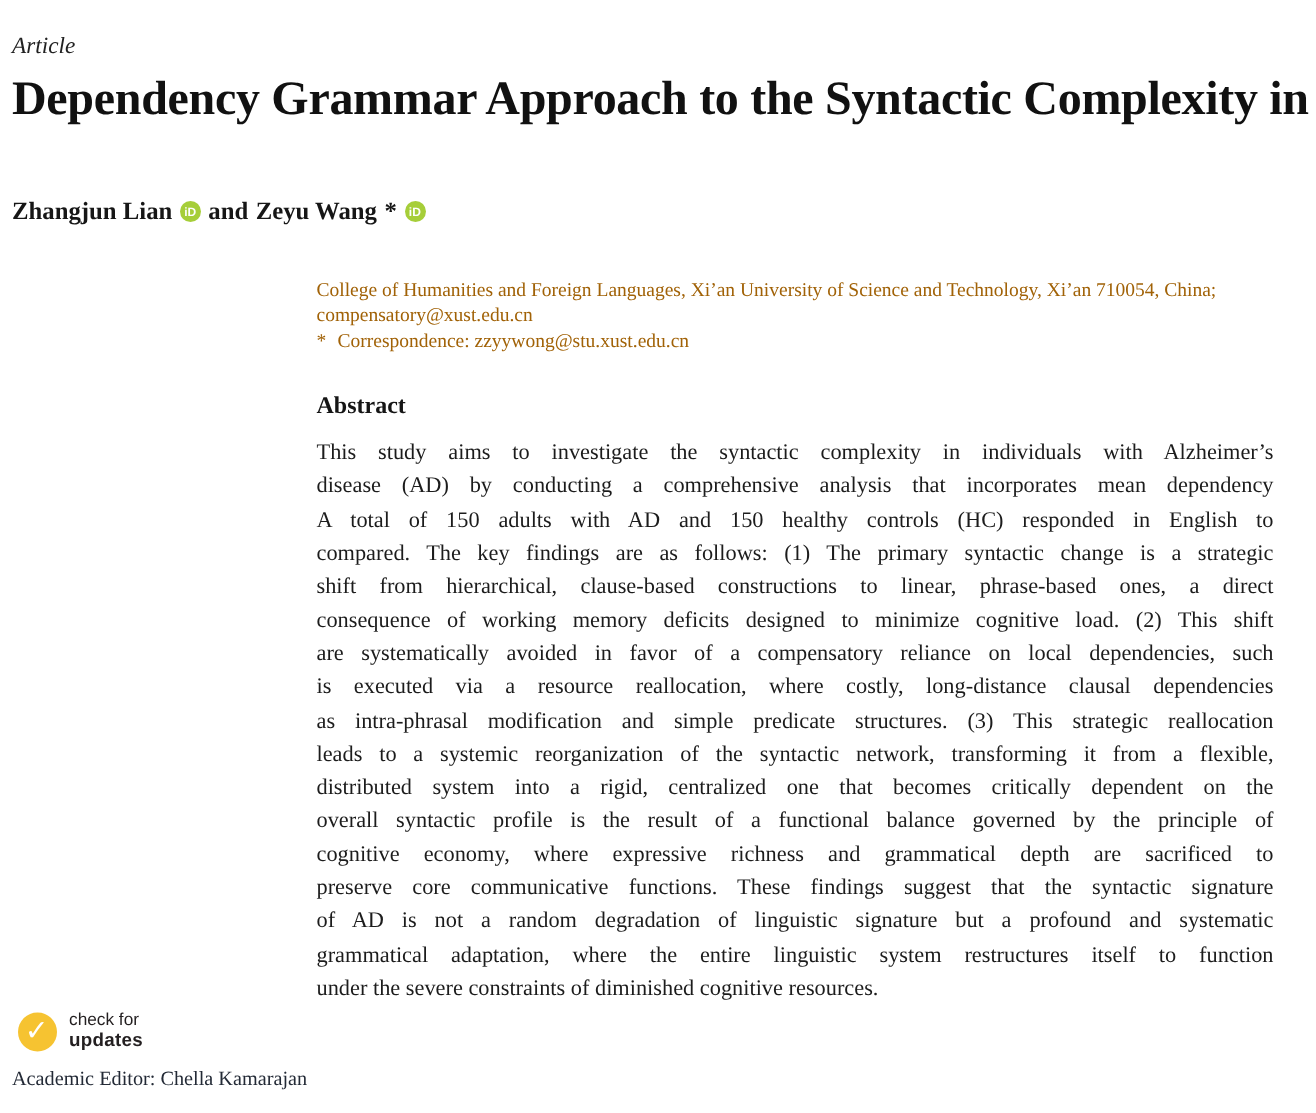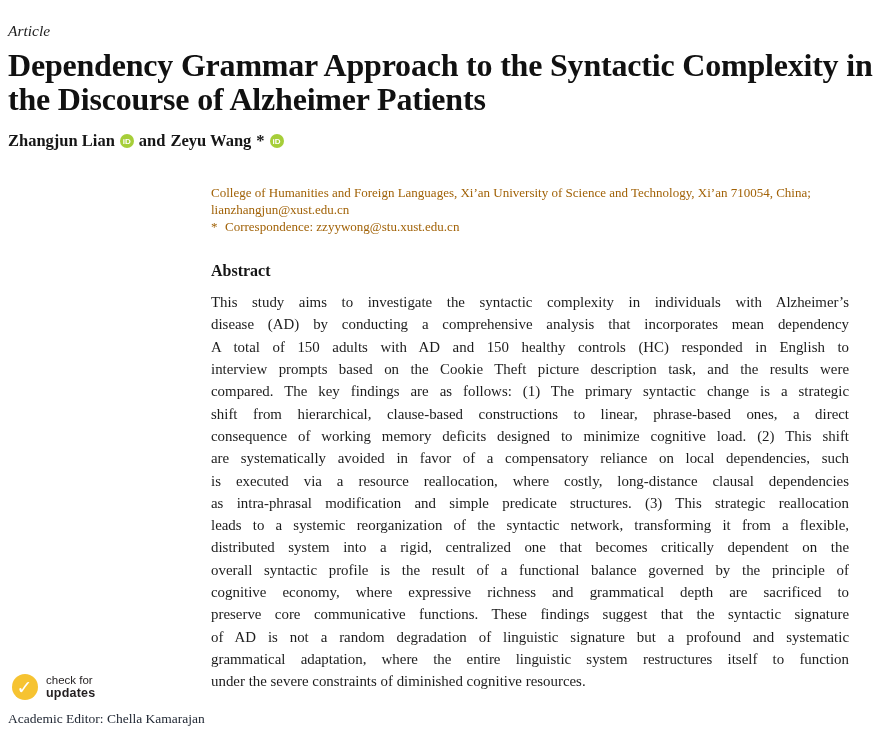--- a/index.html
+++ b/index.html
@@ -63,51 +63,49 @@
     font-size:13.5px;color:#232a36;
   }
 </style>
 </head>
 <body>
 
 <div class="kicker">Article</div>
 
 <div class="title">
   <div class="tline">Dependency Grammar Approach to the Syntactic Complexity in</div>
-  <div class="tline">the Discourse of Alzheimer Patients</div>
 </div>
 
 <div class="authors">
   <span>Zhangjun Lian</span>
   <span class="orcid">iD</span>
   <span>and</span>
   <span>Zeyu Wang</span>
   <span class="star">*</span>
   <span class="orcid">iD</span>
 </div>
 
 <div class="col affil">
   <div>College of Humanities and Foreign Languages, Xi’an University of Science and Technology, Xi’an 710054, China;</div>
-  <div>lianzhangjun@xust.edu.cn</div>
+  <div>compensatory@xust.edu.cn</div>
   <div class="corr-row">
     <span class="marker">*</span>
     <span>
       <span>Correspondence:</span>
       <span>zzyywong@stu.xust.edu.cn</span>
     </span>
   </div>
 </div>
 
 <div class="col abs-head">Abstract</div>
 
 <div class="col abs-body">
   <div class="jline">This study aims to investigate the syntactic complexity in individuals with Alzheimer’s</div>
   <div class="jline">disease (AD) by conducting a comprehensive analysis that incorporates mean dependency</div>
   <div class="jline">A total of 150 adults with AD and 150 healthy controls (HC) responded in English to</div>
-  <div class="jline">interview prompts based on the Cookie Theft picture description task, and the results were</div>
   <div class="jline">compared. The key findings are as follows: (1) The primary syntactic change is a strategic</div>
   <div class="jline">shift from hierarchical, clause-based constructions to linear, phrase-based ones, a direct</div>
   <div class="jline">consequence of working memory deficits designed to minimize cognitive load. (2) This shift</div>
   <div class="jline">are systematically avoided in favor of a compensatory reliance on local dependencies, such</div>
   <div class="jline">is executed via a resource reallocation, where costly, long-distance clausal dependencies</div>
   <div class="jline">as intra-phrasal modification and simple predicate structures. (3) This strategic reallocation</div>
   <div class="jline">leads to a systemic reorganization of the syntactic network, transforming it from a flexible,</div>
   <div class="jline">distributed system into a rigid, centralized one that becomes critically dependent on the</div>
   <div class="jline">overall syntactic profile is the result of a functional balance governed by the principle of</div>
   <div class="jline">cognitive economy, where expressive richness and grammatical depth are sacrificed to</div>

